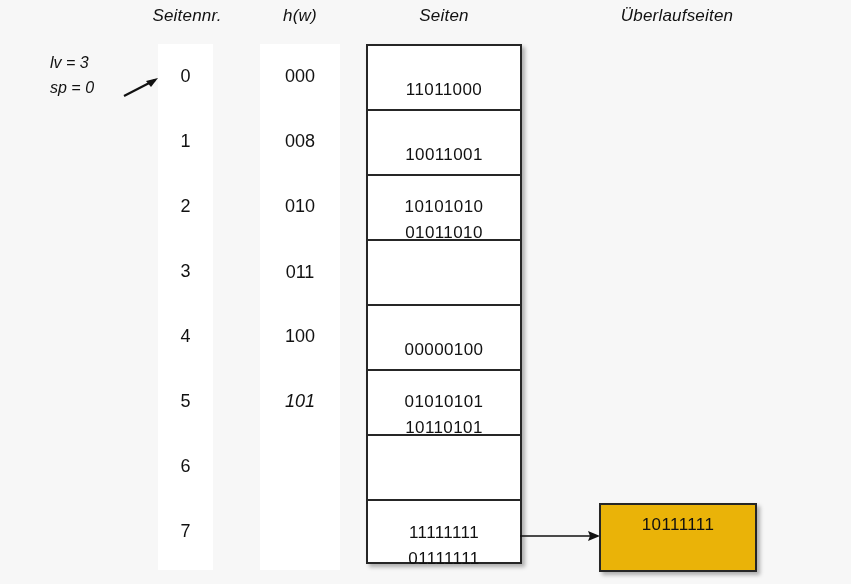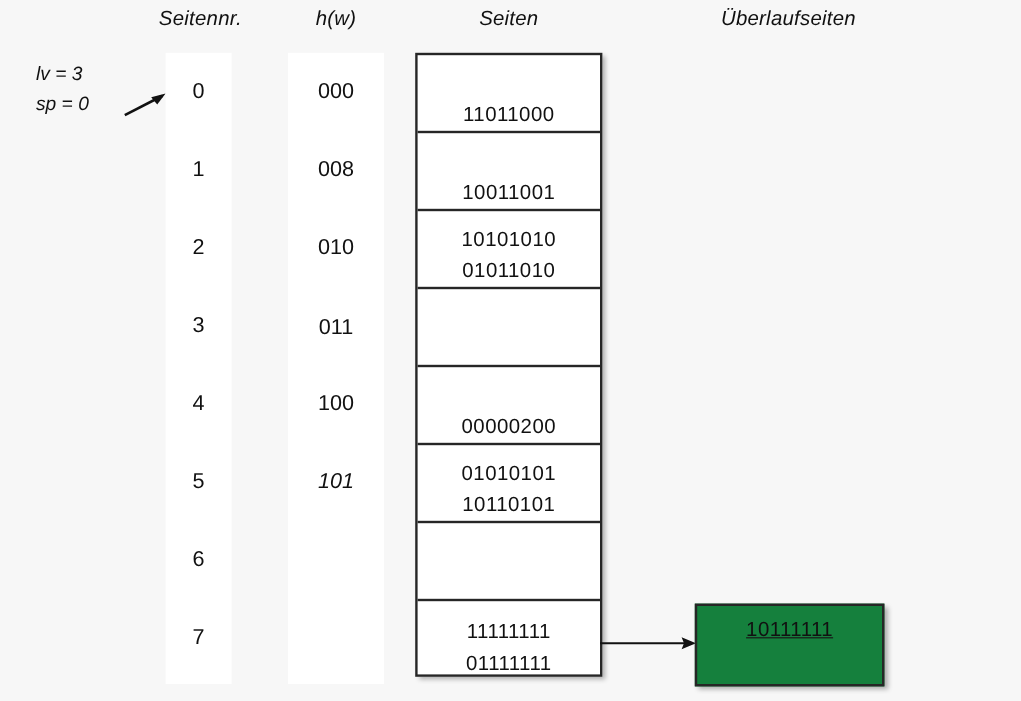--- a/index.html
+++ b/index.html
@@ -11,20 +11,21 @@
     height: 584px;
     background: #f7f7f7;
     font-family: "Liberation Sans", sans-serif;
     color: #1a1a1a;
     overflow: hidden;
   }
   #canvas {
     position: relative;
     width: 739px;
     height: 584px;
+    margin-left: 20px;
   }
 
   
   .col-header {
     position: absolute;
     font-style: italic;
     font-size: 17px;
     font-weight: 400;
     letter-spacing: 0.2px;
     white-space: nowrap;
@@ -90,47 +91,46 @@
     box-shadow: 3px 3px 4px rgba(0,0,0,0.30);
   }
   .page-cell {
     position: relative;
     box-sizing: border-box;
     height: 65px;
     border-bottom: 2px solid #262626;
     display: flex;
     flex-direction: column;
     align-items: center;
-    justify-content: flex-end;
+    justify-content: center;
     padding-top: 25px;
   }
   .page-cell:last-child { border-bottom: none; border-radius: 16px; }
   .page-rec {
     font-size: 17px;
     line-height: 26px;
     letter-spacing: 0.4px;
     color: #111;
   }
 
   
   #overflow-box {
     position: absolute;
     left: 579px;
     top: 503px;
     width: 158px;
     height: 69px;
-    background: #15803d;
+    background: #eab308;
     border: 2px solid #262626;
     box-sizing: border-box;
     box-shadow: 3px 3px 4px rgba(0,0,0,0.30);
     display: flex;
     align-items: flex-start;
     justify-content: center;
     padding-top: 7px;
-    text-decoration: underline;
   }
   #overflow-box .page-rec { font-size: 17px; }
 
   #overflow-arrow {
     position: absolute;
     left: 500px;
     top: 522px;
     width: 84px;
     height: 28px;
   }
@@ -180,21 +180,21 @@
       </div>
       <div class="page-cell">
         <div class="page-rec">10011001</div>
       </div>
       <div class="page-cell">
         <div class="page-rec">10101010</div>
         <div class="page-rec">01011010</div>
       </div>
       <div class="page-cell"></div>
       <div class="page-cell">
-        <div class="page-rec">00000200</div>
+        <div class="page-rec">00000100</div>
       </div>
       <div class="page-cell">
         <div class="page-rec">01010101</div>
         <div class="page-rec">10110101</div>
       </div>
       <div class="page-cell"></div>
       <div class="page-cell">
         <div class="page-rec">11111111</div>
         <div class="page-rec">01111111</div>
       </div>

